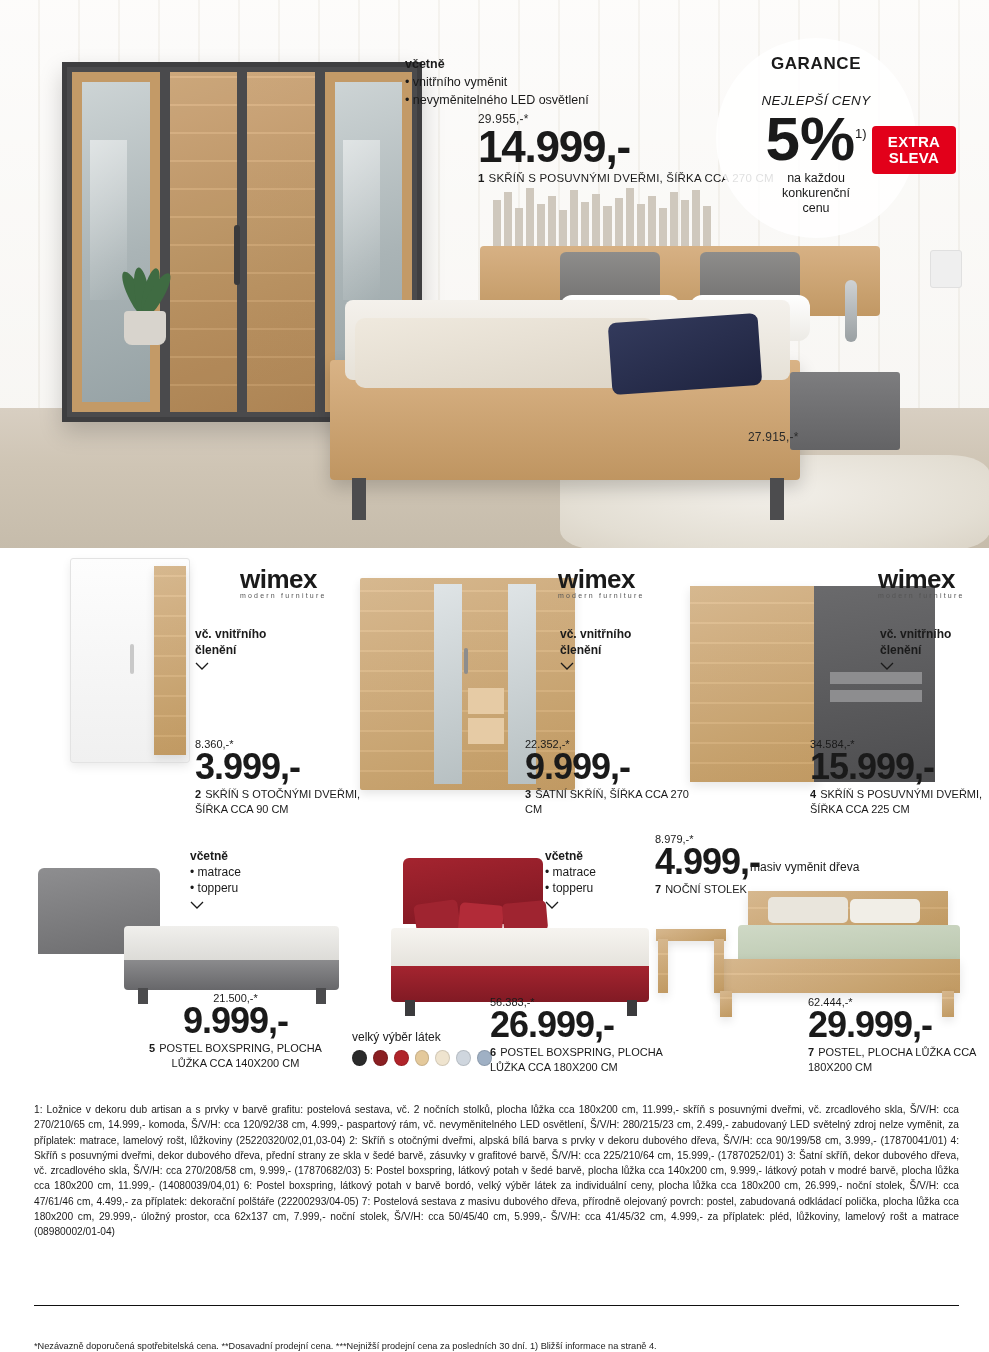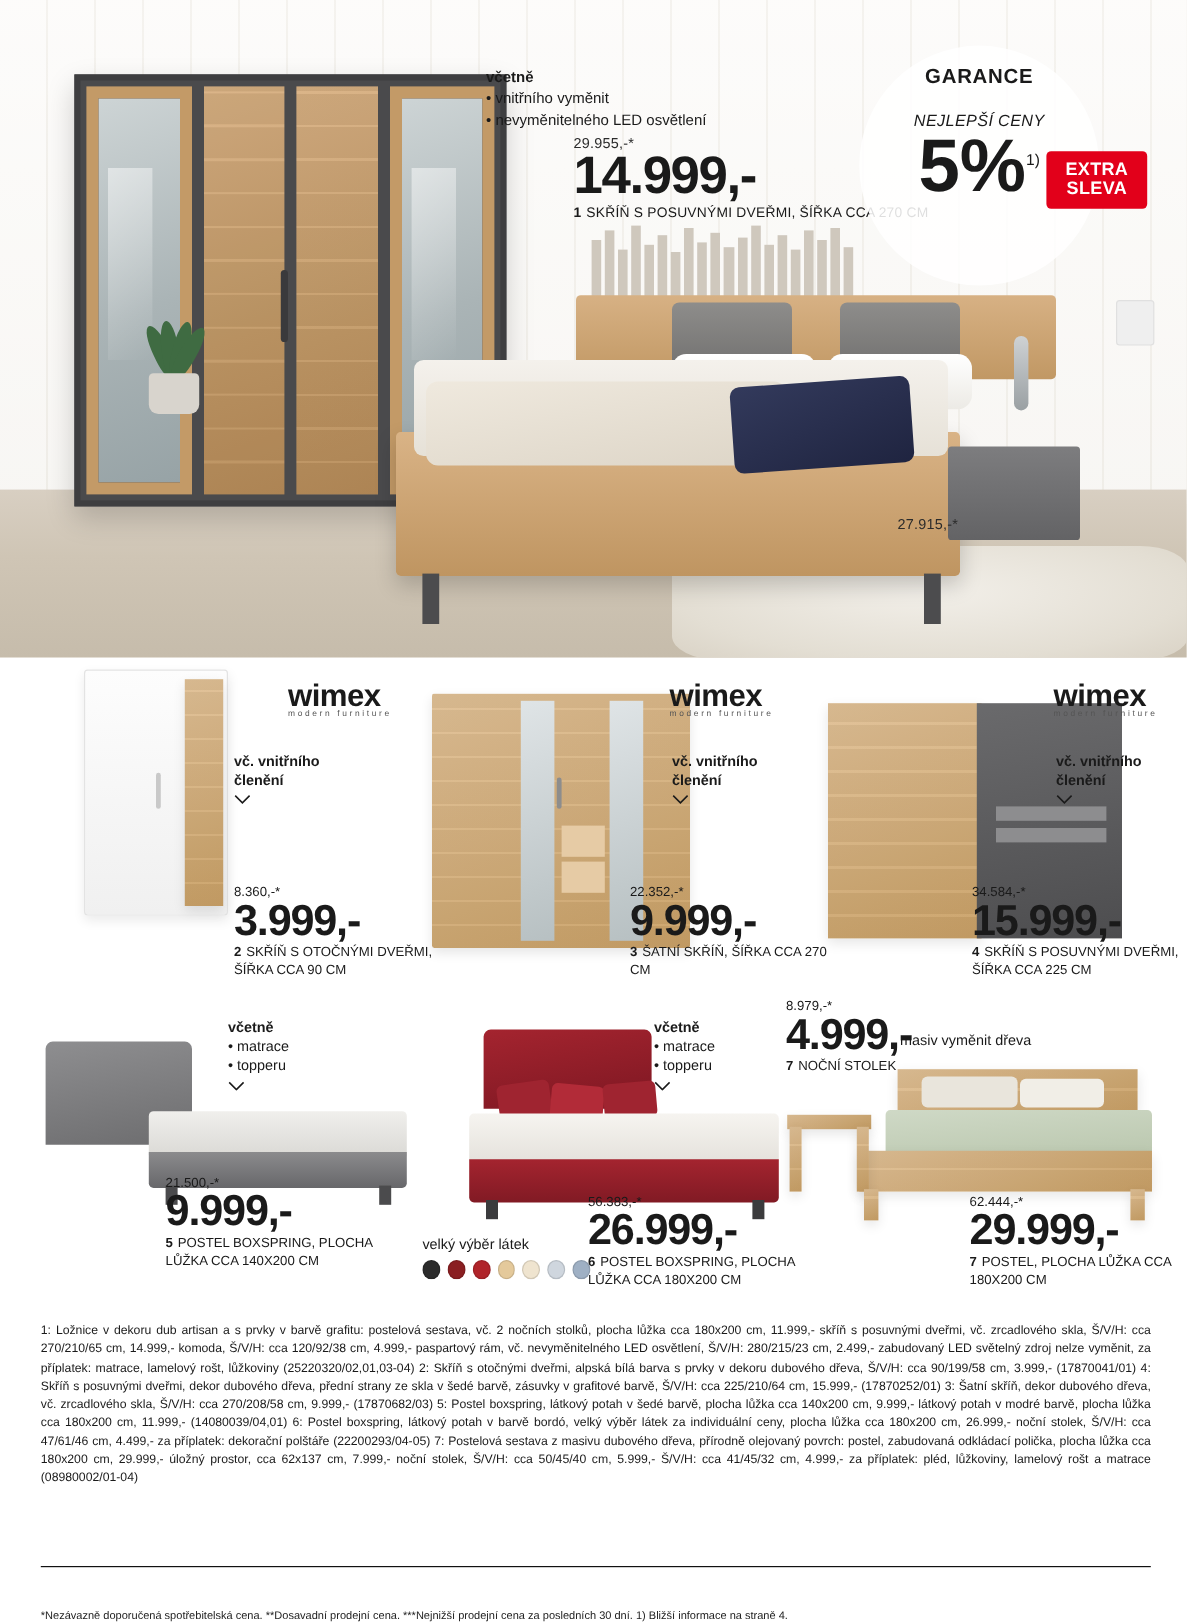--- a/index.html
+++ b/index.html
@@ -323,20 +323,25 @@
   <div class="price-block-2">
     <div class="old-price">27.915,-*</div>
   </div>
 
   <div class="garance">
     <div class="g1">GARANCE</div>
     <div class="g2">NEJLEPŠÍ CENY</div>
     <div class="pct">
       <span>5</span><span>%</span><sup>1)</sup>
     </div>
+    <div class="g3">
+      <div>na každou</div>
+      <div>konkurenční</div>
+      <div>cenu</div>
+    </div>
   </div>
   <div class="extra-sleva">
     <span>EXTRA</span>
     <span>SLEVA</span>
   </div>
 </div>
 
 <div class="grid">
 
   <div class="cell" style="left:70px; top:10px; width:120px; height:210px;">
@@ -436,21 +441,21 @@
         </svg>
     </div>
   </div>
   <div class="cell" style="left:38px; top:320px; width:300px; height:120px;">
     <div class="art" style="left:0; top:0; width:122px; height:86px; background:linear-gradient(170deg,#8e8e90,#6d6d6f); border-radius:6px 6px 0 0;"></div>
     <div class="art" style="left:86px; top:58px; width:215px; height:40px; background:linear-gradient(180deg,#f0efec,#d9d8d4); border-radius:4px;"></div>
     <div class="art" style="left:86px; top:92px; width:215px; height:30px; background:linear-gradient(180deg,#8b8b8d,#67676a); border-radius:0 0 4px 4px;"></div>
     <div class="art" style="left:100px; top:120px; width:10px; height:16px; background:#4b4b4d;"></div>
     <div class="art" style="left:278px; top:120px; width:10px; height:16px; background:#4b4b4d;"></div>
   </div>
-  <div class="cell" style="left:138px; top:432px; width:195px;">
+  <div class="cell" style="left:138px; top:444px; width:195px;text-align:center;">
     <div class="p-old">21.500,-*</div>
     <div class="p-big">9.999,-</div>
     <div class="p-desc">
       <span class="num">5</span><span>POSTEL BOXSPRING, PLOCHA LŮŽKA CCA 140X200 CM</span>
     </div>
   </div>
 
   <div class="cell" style="left:545px; top:300px; width:120px;">
     <div class="vc-note">
       <span class="b">včetně</span>

